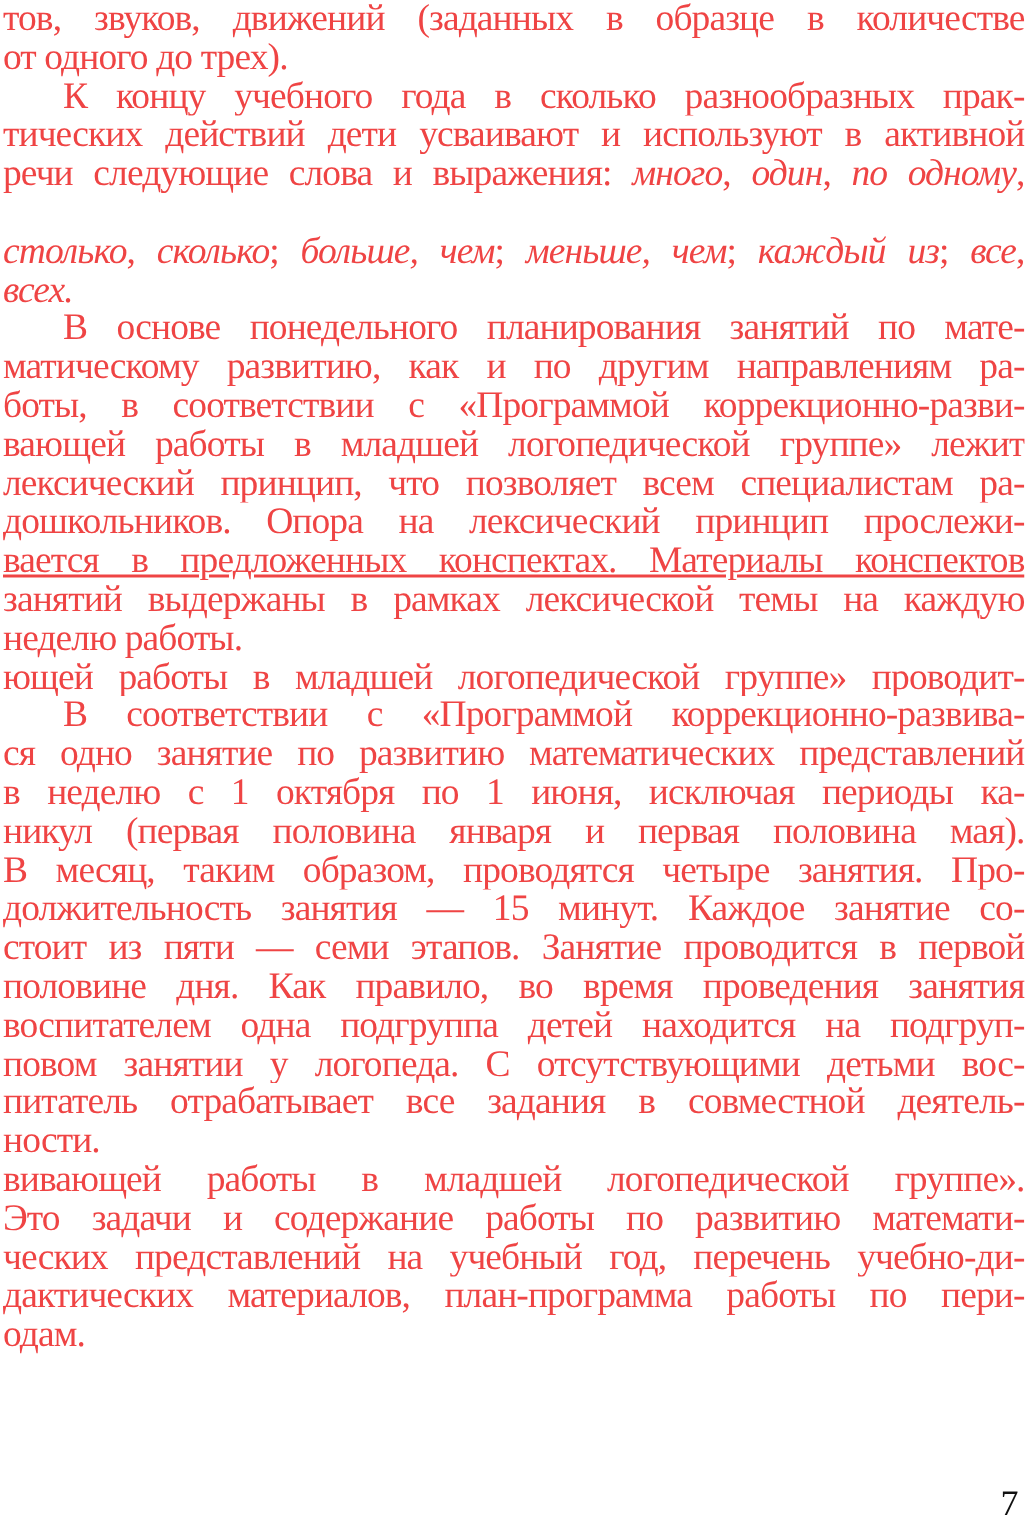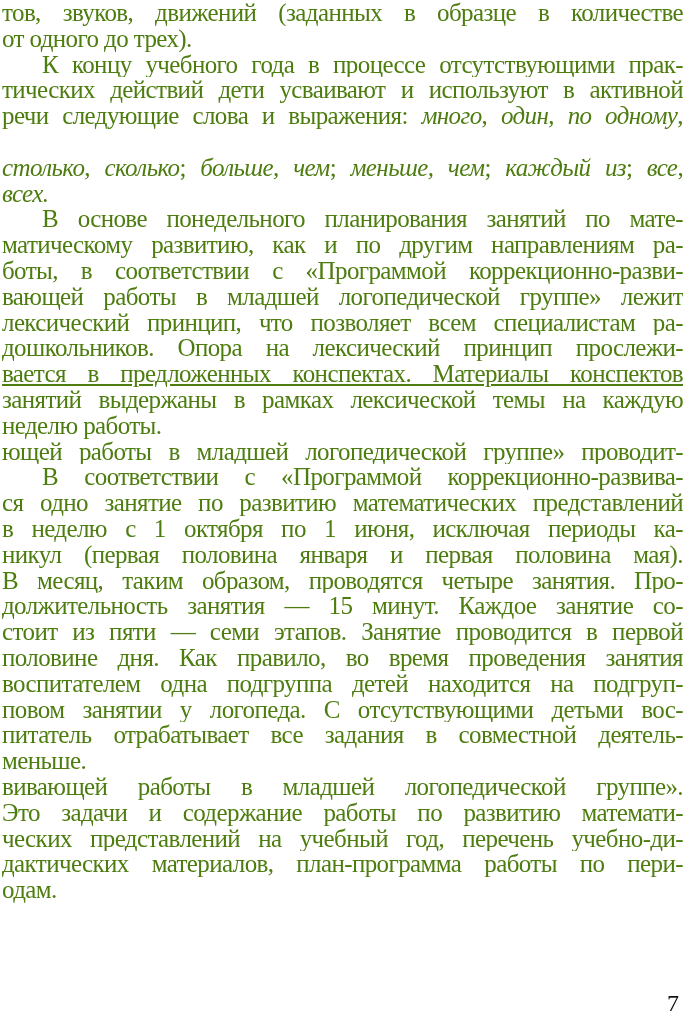--- a/index.html
+++ b/index.html
@@ -1,20 +1,20 @@
 <!DOCTYPE html>
 <html><head>
 <meta charset="utf-8">
 <style>
   html, body { margin: 0; padding: 0; background: #ffffff; }
   body { width: 685px; height: 1014px; overflow: hidden; position: relative; }
   .page {
     position: absolute; left: 2px; top: 0; width: 681px;
     font-family: "Liberation Serif", "DejaVu Serif", serif;
-    font-size: 25px; line-height: 25.8px; color: #4d7c0f;
+    font-size: 25px; line-height: 25.8px; color: #ef4444;
     text-align: justify; hyphens: manual;
   }
   .page p { margin: 0; }
   .line { display: block; white-space: nowrap; text-align: justify; text-align-last: justify; overflow: hidden; height: 25.8px; }
   .line.last { text-align-last: left; }
   .line.indent { padding-left: 40px; }
   .stretch { display: block; width: 100%; text-align: justify; text-align-last: justify; letter-spacing: -0.6px; word-spacing: 0; font-stretch: condensed; }
   .line.last .stretch { text-align-last: left; }
   em { font-style: italic; }
   .page-number {
@@ -30,21 +30,21 @@
   <p>
     <span class="line">
         <span class="stretch" style="display: block; width: 100%;">тов, звуков, движений (заданных в образце в количестве</span>
       </span>
     <span class="line last">
         <span class="stretch" style="display: block; width: 100%;">от одного до трех).</span>
       </span>
   </p>
   <p>
     <span class="line indent">
-        <span class="stretch" style="display: block; width: 100%;">К концу учебного года в процессе отсутствующими прак-</span>
+        <span class="stretch" style="display: block; width: 100%;">К концу учебного года в сколько разнообразных прак-</span>
       </span>
     <span class="line">
         <span class="stretch" style="display: block; width: 100%;">тических действий дети усваивают и используют в активной</span>
       </span>
     <span class="line">
         <span class="stretch" style="display: block; width: 100%;">речи следующие слова и выражения: <em>много</em>, <em>один</em>, <em>по одному</em>,</span>
       </span>
     <span class="line">
         <span class="stretch" style="display: block; width: 100%; margin-top: 25px;"><em>ни одного</em>, <em>мало</em>, <em>такой же</em>, <em>одинаковый</em>, <em>столько же</em>, <em>поровну</em>,</span>
       </span>
@@ -115,21 +115,21 @@
     <span class="line">
         <span class="stretch" style="display: block; width: 100%;">воспитателем одна подгруппа детей находится на подгруп-</span>
       </span>
     <span class="line">
         <span class="stretch" style="display: block; width: 100%;">повом занятии у логопеда. С отсутствующими детьми вос-</span>
       </span>
     <span class="line">
         <span class="stretch" style="display: block; width: 100%;">питатель отрабатывает все задания в совместной деятель-</span>
       </span>
     <span class="line last">
-        <span class="stretch" style="display: block; width: 100%;">меньше.</span>
+        <span class="stretch" style="display: block; width: 100%;">ности.</span>
       </span>
   </p>
   <p>
     <span class="line">
         <span class="stretch" style="display: block; width: 100%;">вивающей работы в младшей логопедической группе».</span>
       </span>
     <span class="line">
         <span class="stretch" style="display: block; width: 100%;">Это задачи и содержание работы по развитию математи-</span>
       </span>
     <span class="line">

